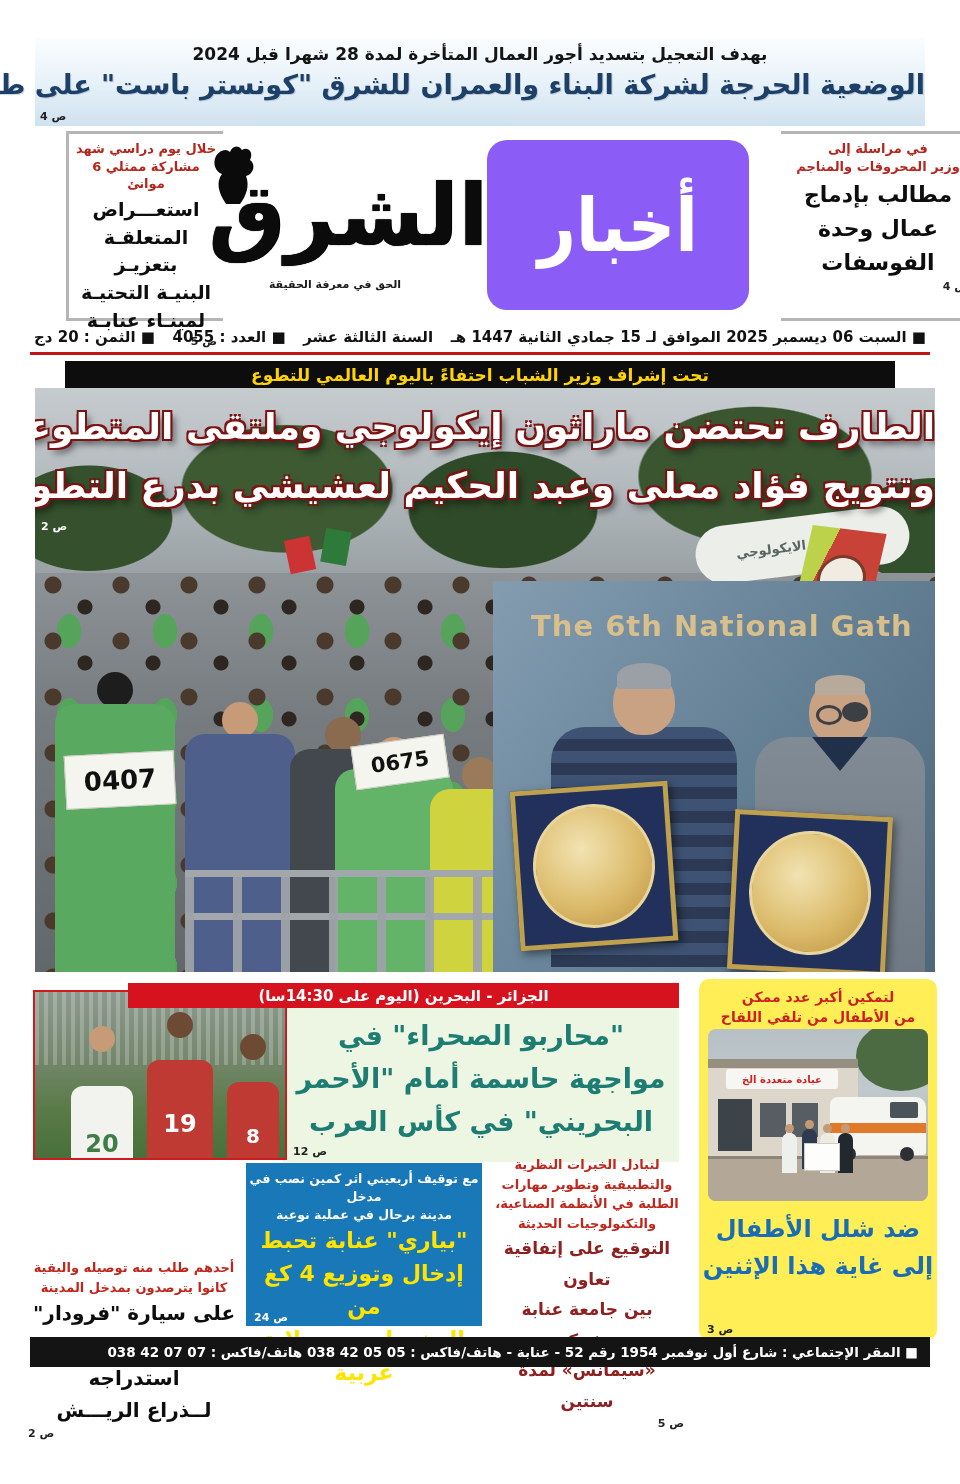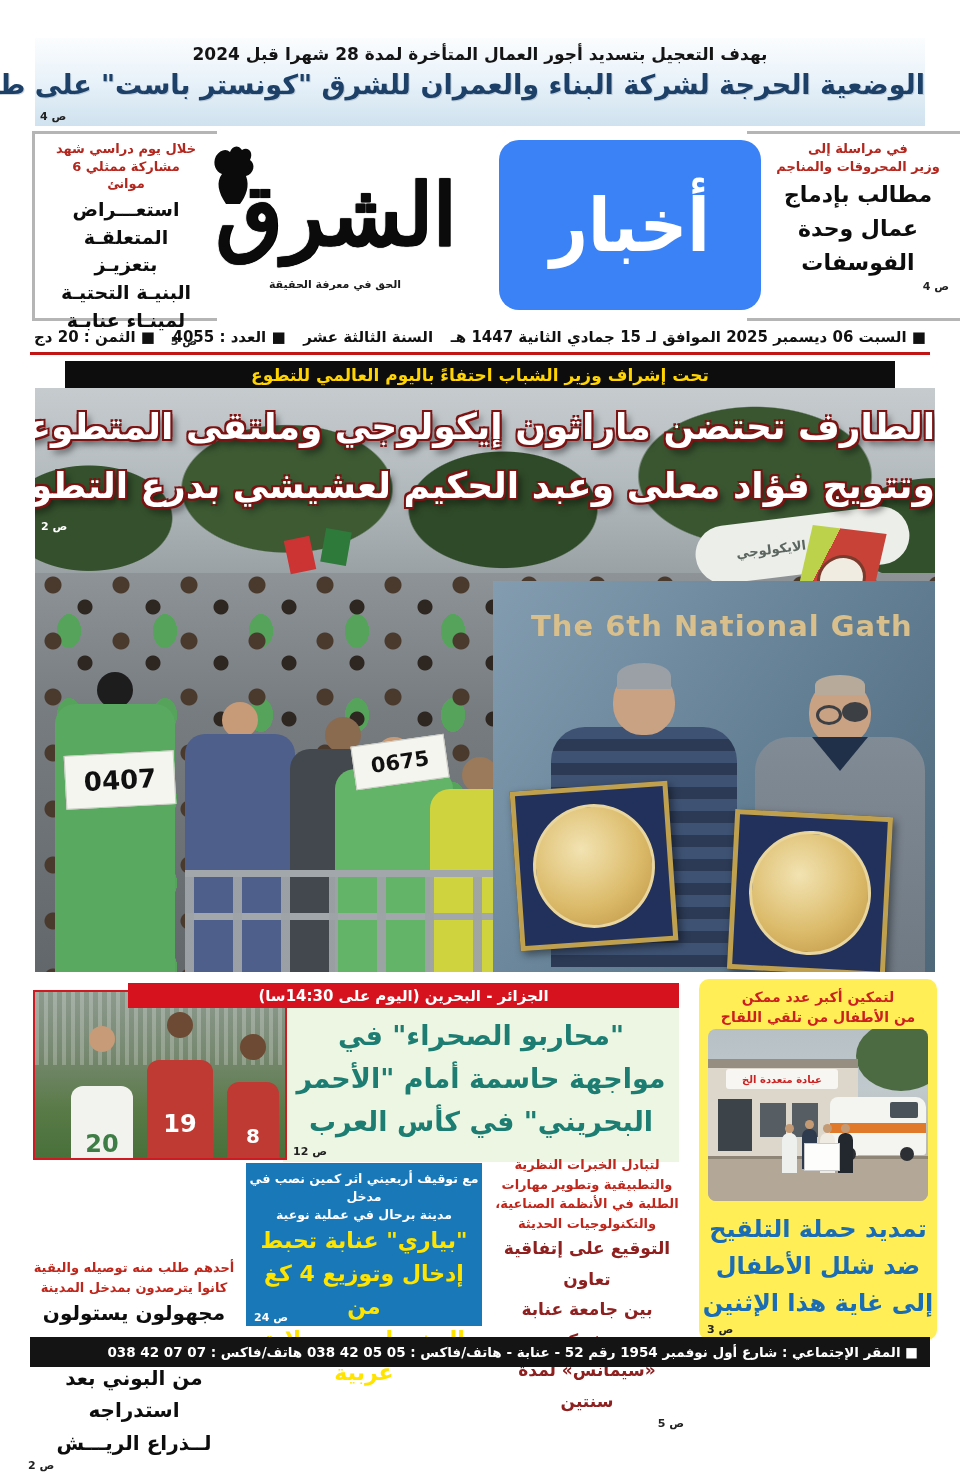--- a/index.html
+++ b/index.html
@@ -11,31 +11,31 @@
 
   
   .top-band{left:35px;top:38px;width:890px;height:88px;
             background:linear-gradient(180deg,#fbfdfe 0%,#eaf3fa 45%,#cfe2ef 100%);}
   .top-kicker{left:0;right:0;top:6px;font-size:17px;font-weight:bold;color:#141414;white-space:nowrap;}
   .top-headline{left:0;right:0;top:31px;font-size:27px;font-weight:bold;color:#1c4068;
                 white-space:nowrap;text-shadow:1px 1px 0 rgba(120,140,160,.35);}
   .pref{font-size:11px;font-weight:bold;color:#222;}
 
   
-  .ear{border-top:3px solid #b5b5b5;border-bottom:3px solid #b5b5b5;padding:6px 20px;}
+  .ear{border-top:3px solid #b5b5b5;border-bottom:3px solid #b5b5b5;padding:6px 6px;margin-left:34px;}
   .ear-left{left:32px;top:131px;width:142px;height:172px;border-left:3px solid #b5b5b5;}
   .ear-right{left:747px;top:131px;width:182px;height:172px;border-right:3px solid #b5b5b5;}
   .ear-kicker{font-size:13px;font-weight:bold;color:#b3271e;line-height:1.35;}
   .ear-head-l{font-size:19px;font-weight:bold;color:#0d0d0d;line-height:1.47;margin-top:3px;}
   .ear-head-r{font-size:22px;font-weight:bold;color:#0d0d0d;line-height:1.55;margin-top:3px;}
 
-  .logo-red{left:487px;top:140px;width:262px;height:170px;background:#3b82f6;border-radius:20px;
-            display:flex;align-items:center;justify-content:center;margin-left:12px;}
+  .logo-red{left:487px;top:140px;width:262px;height:170px;background:#8b5cf6;border-radius:20px;
+            display:flex;align-items:center;justify-content:center;}
   .logo-red-text{color:#fff;font-size:66px;font-weight:bold;transform:scaleY(1.12);letter-spacing:2px;}
-  .logo-black{left:183px;top:150px;width:306px;height:130px;display:flex;align-items:center;justify-content:center;font-family:Liberation Serif, serif;}
+  .logo-black{left:195px;top:150px;width:306px;height:130px;display:flex;align-items:center;justify-content:center;}
   .logo-black-text{color:#0b0b0b;font-size:86px;font-weight:bold;text-shadow:0 0 1px #000,1px 0 0 #000;}
   .logo-tagline{left:190px;top:278px;width:290px;text-align:center;font-size:11px;font-weight:bold;
                 color:#1a1a1a;letter-spacing:3px;}
   .horse{left:196px;top:142px;width:70px;height:70px;}
 
   
   .dateline{left:30px;right:30px;top:322px;height:30px;display:flex;direction:rtl;
             justify-content:space-between;align-items:center;font-size:15px;font-weight:bold;
             border-bottom:3px solid #c11414;padding:0 4px;}
 
@@ -330,34 +330,32 @@
         <div class="wheel" style="left:12px;"></div>
         <div class="wheel" style="right:12px;"></div>
       </div>
       <div class="person white" style="left:74px;"></div>
       <div class="person" style="left:94px;bottom:32px;"></div>
       <div class="person" style="left:112px;background:#efeae2;"></div>
       <div class="person" style="left:130px;background:#23282e;"></div>
       <div class="banner"></div>
     </div>
     <div class="vax-head">
-      <div>تمديد حملة التلقيح</div>
       <div>ضد شلل الأطفال</div>
       <div>إلى غاية هذا الإثنين</div>
     </div>
     <div class="pref vax-pref">ص 3</div>
   </div>
 
   <div class="abs crime">
     <div class="kick">
       <div>أحدهم طلب منه توصيله والبقية</div>
       <div>كانوا يترصدون بمدخل المدينة</div>
     </div>
     <div class="hl">
-      <div>مجهولون يستولون</div>
       <div>على سيارة "فرودار"</div>
       <div>من البوني بعد استدراجه</div>
       <div>لــذراع الريـــش</div>
     </div>
     <div class="pref" style="text-align:left;">ص 2</div>
   </div>
 
   <div class="abs drug">
     <div class="kick">
       <div>مع توقيف أربعيني اثر كمين نصب في مدخل</div>

